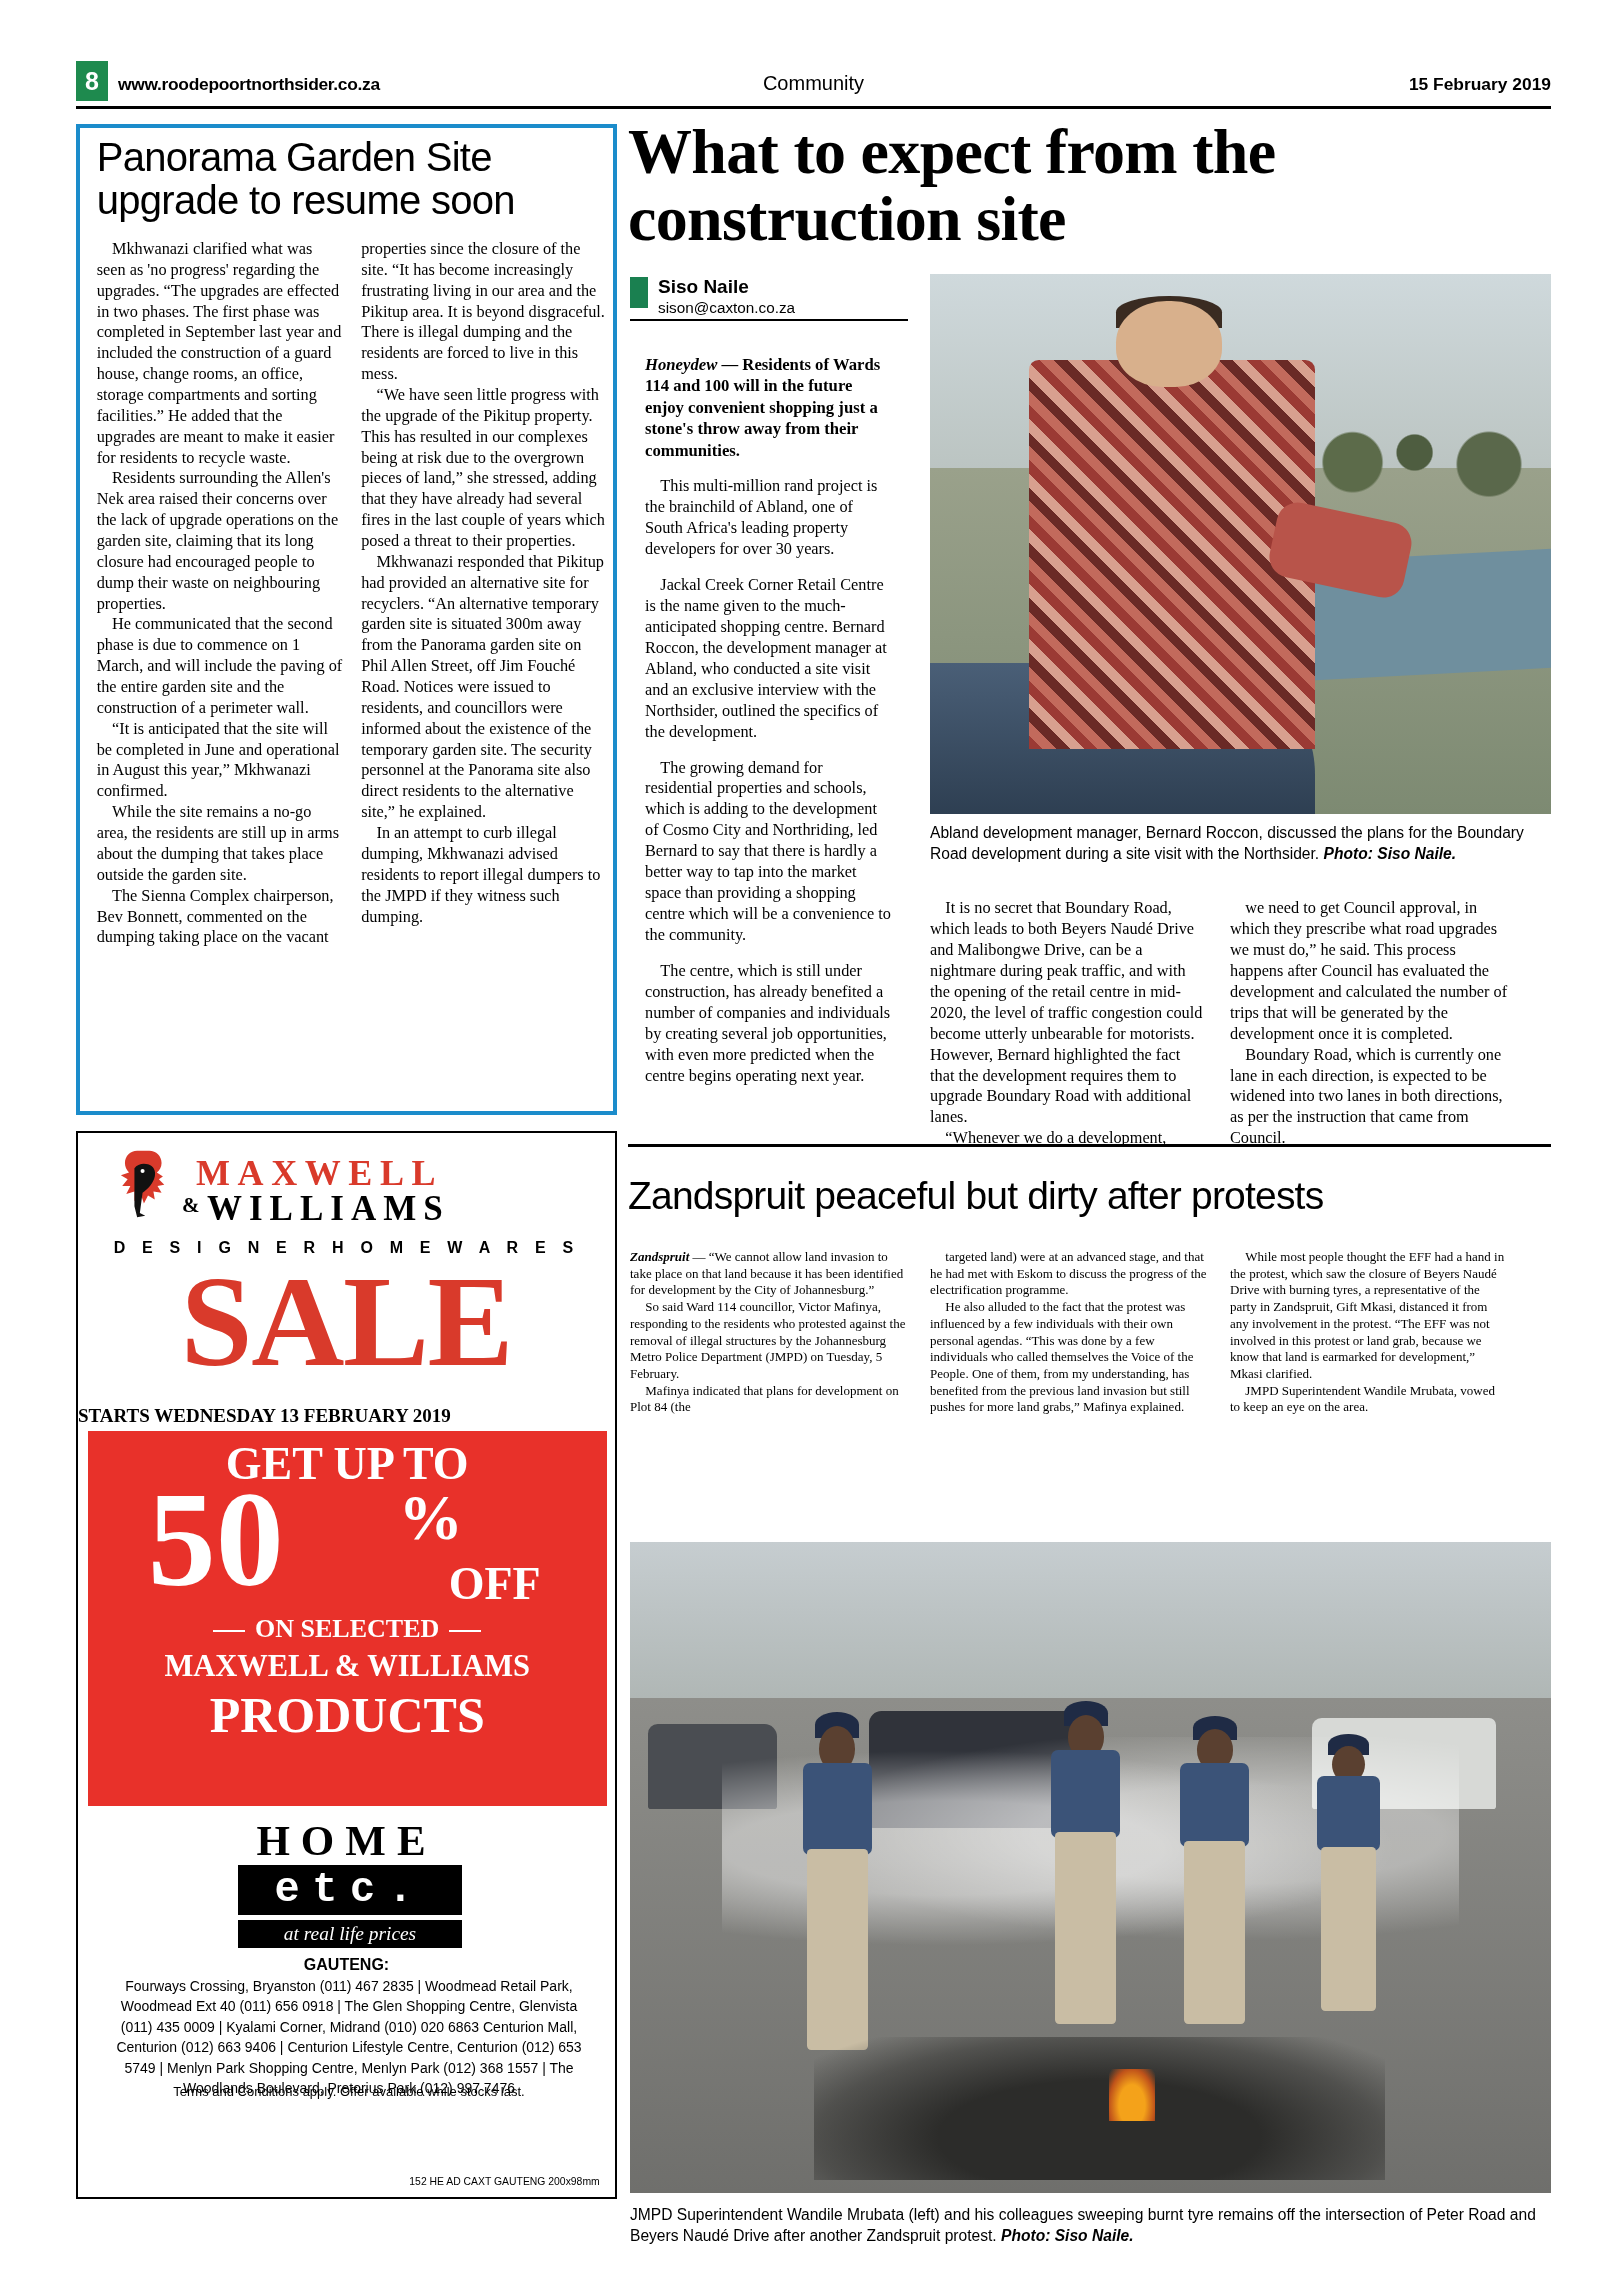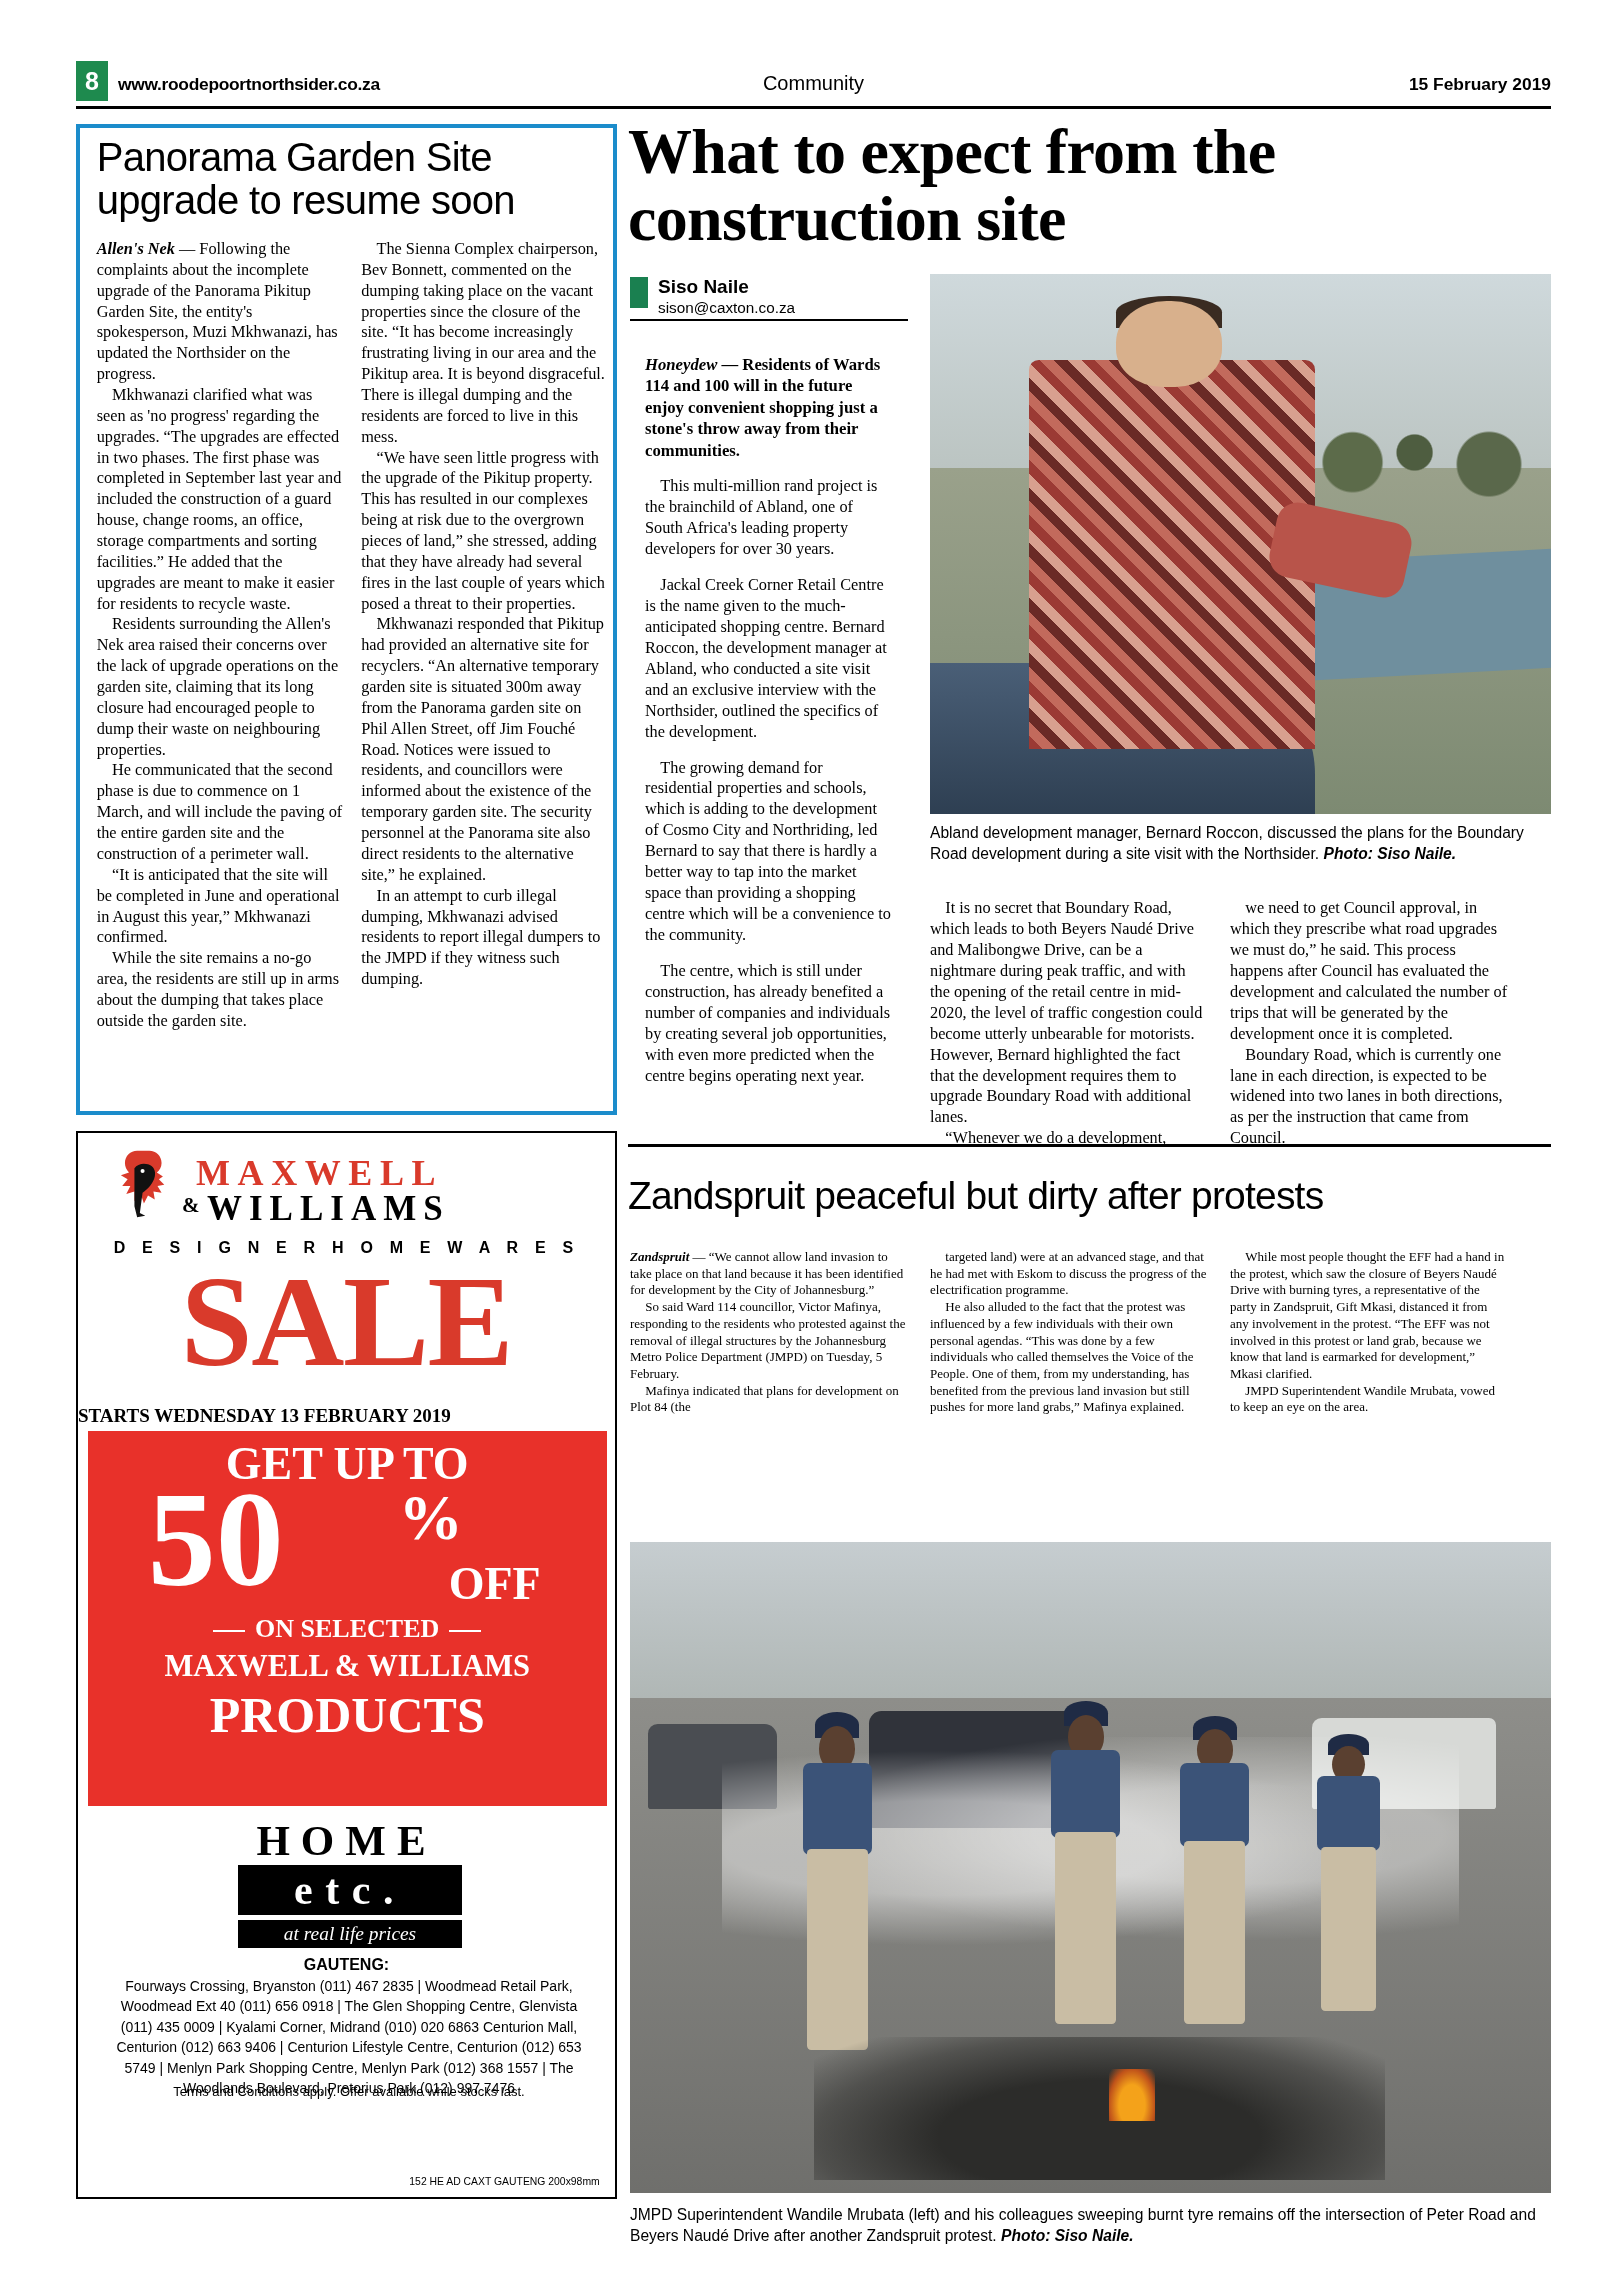--- a/index.html
+++ b/index.html
@@ -173,21 +173,21 @@
     font-family:"Liberation Serif",serif;font-weight:bold;font-size:26px;}
   .ad-onsel .bar{display:inline-block;width:32px;height:2.1px;background:#fff;
     vertical-align:middle;margin:0 9.7px;}
   .ad-mwp{position:absolute;left:0;right:0;top:218px;text-align:center;color:#fff;
     font-family:"Liberation Serif",serif;font-weight:bold;font-size:30.5px;}
   .ad-prod{position:absolute;left:0;right:0;top:255px;text-align:center;color:#fff;
     font-family:"Liberation Serif",serif;font-weight:bold;font-size:50px;}
   .ad-home{position:absolute;left:0;right:0;top:683px;text-align:center;
     font-family:"Liberation Serif",serif;font-weight:bold;font-size:43px;letter-spacing:11px;}
   .ad-etc{position:absolute;left:160px;top:732px;width:224px;height:50px;background:#000;
-    color:#fff;font-family:Liberation Serif, serif;font-size:42px;font-weight:bold;
+    color:#fff;font-family:Liberation Mono, monospace;font-size:42px;font-weight:bold;
     letter-spacing:12.5px;display:flex;align-items:center;justify-content:center;}
   .ad-rlp{position:absolute;left:160px;top:787px;width:224px;height:28px;background:#000;
     color:#fff;font-family:"Liberation Serif",serif;font-style:italic;font-size:19.4px;
     display:flex;align-items:center;justify-content:center;}
   .ad-gaut{position:absolute;left:0;right:0;top:823px;text-align:center;
     font-family:"Liberation Sans",sans-serif;font-weight:bold;font-size:16px;}
   .ad-addr{position:absolute;left:32px;top:843px;width:478px;text-align:center;
     font-family:"Liberation Sans",sans-serif;font-size:14px;line-height:1.46;}
   .ad-terms{position:absolute;left:32px;top:950px;width:478px;text-align:center;
     font-family:"Liberation Sans",sans-serif;font-size:13px;line-height:1.4;}
@@ -203,21 +203,20 @@
     <div class="folio-box">8</div>
     <div class="folio-url">www.roodepoortnorthsider.co.za</div>
     <div class="folio-section">Community</div>
     <div class="folio-date">15 February 2019</div>
   </div>
   <div class="masthead-rule"></div>
 
   <div class="side-article">
     <div class="side-head">Panorama Garden Site upgrade to resume soon</div>
     <div class="side-cols">
-      <p class="first"><em class="loc">Allen's Nek</em> <span>— Following the complaints about the incomplete upgrade of the Panorama Pikitup Garden Site, the entity's spokesperson, Muzi Mkhwanazi, has updated the Northsider on the progress.</span></p>
       <p>Mkhwanazi clarified what was seen as 'no progress' regarding the upgrades. “The upgrades are effected in two phases. The first phase was completed in September last year and included the construction of a guard house, change rooms, an office, storage compartments and sorting facilities.” He added that the upgrades are meant to make it easier for residents to recycle waste.</p>
       <p>Residents surrounding the Allen's Nek area raised their concerns over the lack of upgrade operations on the garden site, claiming that its long closure had encouraged people to dump their waste on neighbouring properties.</p>
       <p>He communicated that the second phase is due to commence on 1 March, and will include the paving of the entire garden site and the construction of a perimeter wall.</p>
       <p>“It is anticipated that the site will be completed in June and operational in August this year,” Mkhwanazi confirmed.</p>
       <p>While the site remains a no-go area, the residents are still up in arms about the dumping that takes place outside the garden site.</p>
       <p>The Sienna Complex chairperson, Bev Bonnett, commented on the dumping taking place on the vacant properties since the closure of the site. “It has become increasingly frustrating living in our area and the Pikitup area. It is beyond disgraceful. There is illegal dumping and the residents are forced to live in this mess.</p>
       <p>“We have seen little progress with the upgrade of the Pikitup property. This has resulted in our complexes being at risk due to the overgrown pieces of land,” she stressed, adding that they have already had several fires in the last couple of years which posed a threat to their properties.</p>
       <p>Mkhwanazi responded that Pikitup had provided an alternative site for recyclers. “An alternative temporary garden site is situated 300m away from the Panorama garden site on Phil Allen Street, off Jim Fouché Road. Notices were issued to residents, and councillors were informed about the existence of the temporary garden site. The security personnel at the Panorama site also direct residents to the alternative site,” he explained.</p>
       <p>In an attempt to curb illegal dumping, Mkhwanazi advised residents to report illegal dumpers to the JMPD if they witness such dumping.</p>
     </div>

